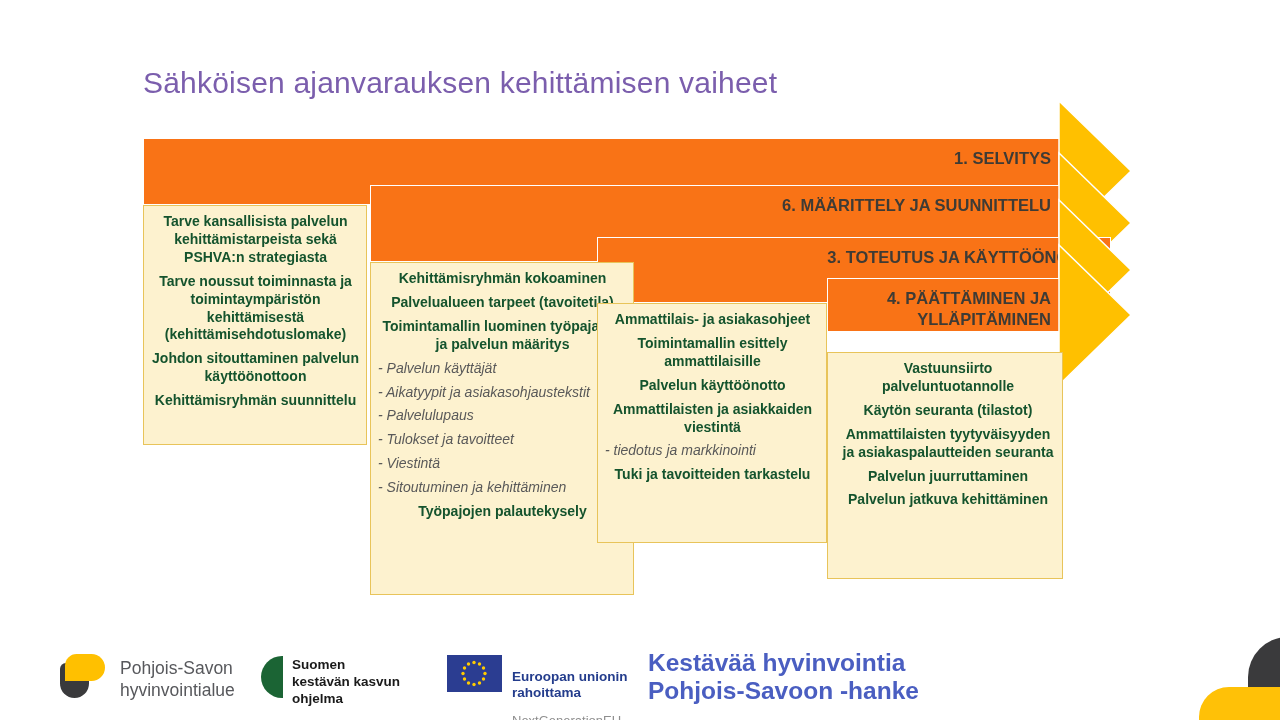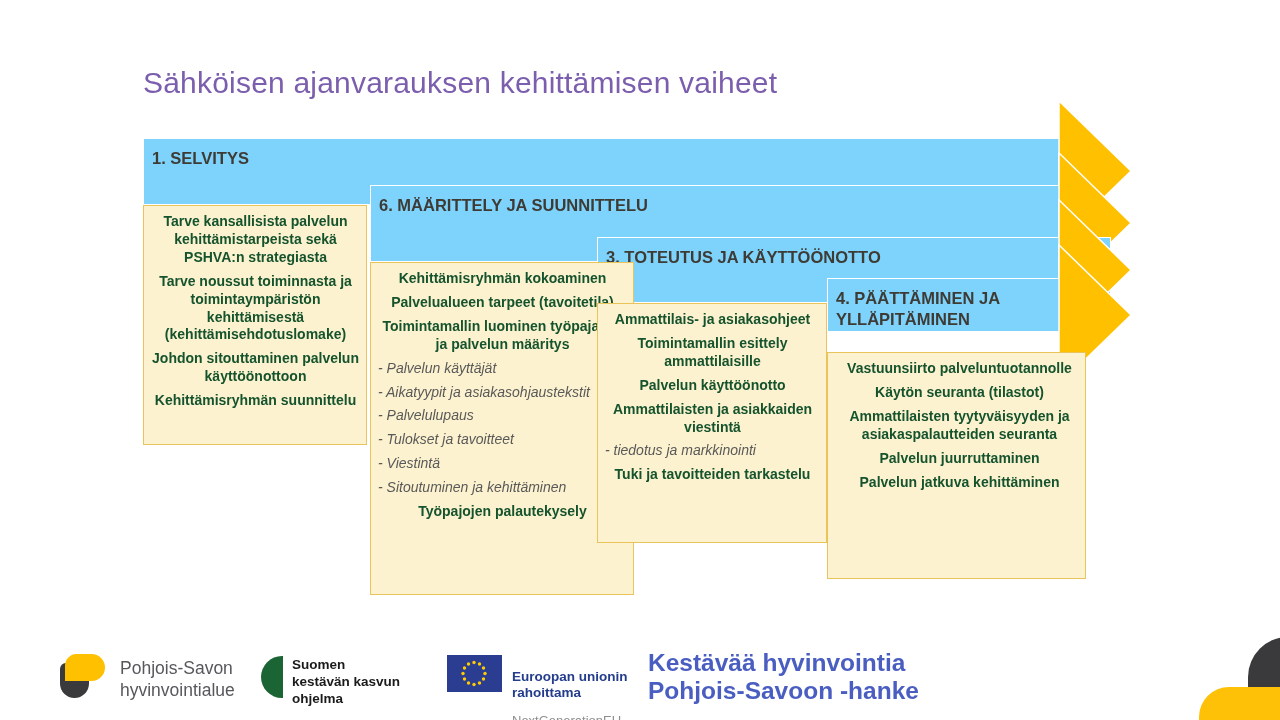--- a/index.html
+++ b/index.html
@@ -3,40 +3,40 @@
 <meta charset="utf-8">
 <style>
   * { margin:0; padding:0; box-sizing:border-box; }
   html,body { width:1280px; height:720px; }
   body { font-family:"Liberation Sans", sans-serif; background:#fff; overflow:hidden; }
   #slide { position:relative; width:1280px; height:720px; background:#ffffff; overflow:hidden; }
 
   .title { position:absolute; left:143px; top:66px; font-size:30px; font-weight:normal;
            color:#7B5EAD; letter-spacing:0.2px; }
 
-  .band { position:absolute; background:#7dd3fc; border:1.5px solid #ffffff;
+  .band { position:absolute; background:#f97316; border:1.5px solid #ffffff;
           color:#3E3B35; font-weight:bold; font-size:16.5px; padding:9px 8px 0 8px;
-          line-height:1.25; }
+          line-height:1.25;text-align:right; }
   #band1 { left:143px; top:138px; width:917px; height:67px; }
   #band2 { left:370px; top:185px; width:690px; height:77px; }
   #band3 { left:597px; top:237px; width:514px; height:66px; }
   #band4 { left:827px; top:278px; width:233px; height:54px; }
 
   .tri { position:absolute; width:73px; height:140px; overflow:visible; }
   #tri1 { left:1059px; top:101px; }
   #tri2 { left:1059px; top:153px; }
   #tri3 { left:1059px; top:200px; }
   #tri4 { left:1059px; top:245px; }
 
   .box { position:absolute; background:#FDF2CF; border:1.5px solid #E8C45A;
          padding:7px 6px 0 7px; font-size:14px; line-height:1.28; }
   #box1 { left:143px; top:205px; width:224px; height:240px; }
   #box2 { left:370px; top:262px; width:264px; height:333px; }
   #box3 { left:597px; top:303px; width:230px; height:240px; }
-  #box4 { left:827px; top:352px; width:259px; height:227px;padding-left:12px; }
+  #box4 { left:827px; top:352px; width:236px; height:227px;padding-left:12px; }
   .it { margin:0 0 6px 0; }
   .b  { font-weight:bold; color:#14532d;text-align:center; }
   .p  { font-weight:normal; color:#595959;font-style:italic; }
 
   
   .org-mark { position:absolute; left:57px; top:652px; width:50px; height:48px; }
   .org-dark { position:absolute; left:3px; top:11px; width:29px; height:35px;
               background:#3A3A3C; border-radius:6px 0 15px 15px; }
   .org-yellow { position:absolute; left:8px; top:2px; width:40px; height:27px;
               background:#FFC000; border-radius:12px 14px 14px 0; }

